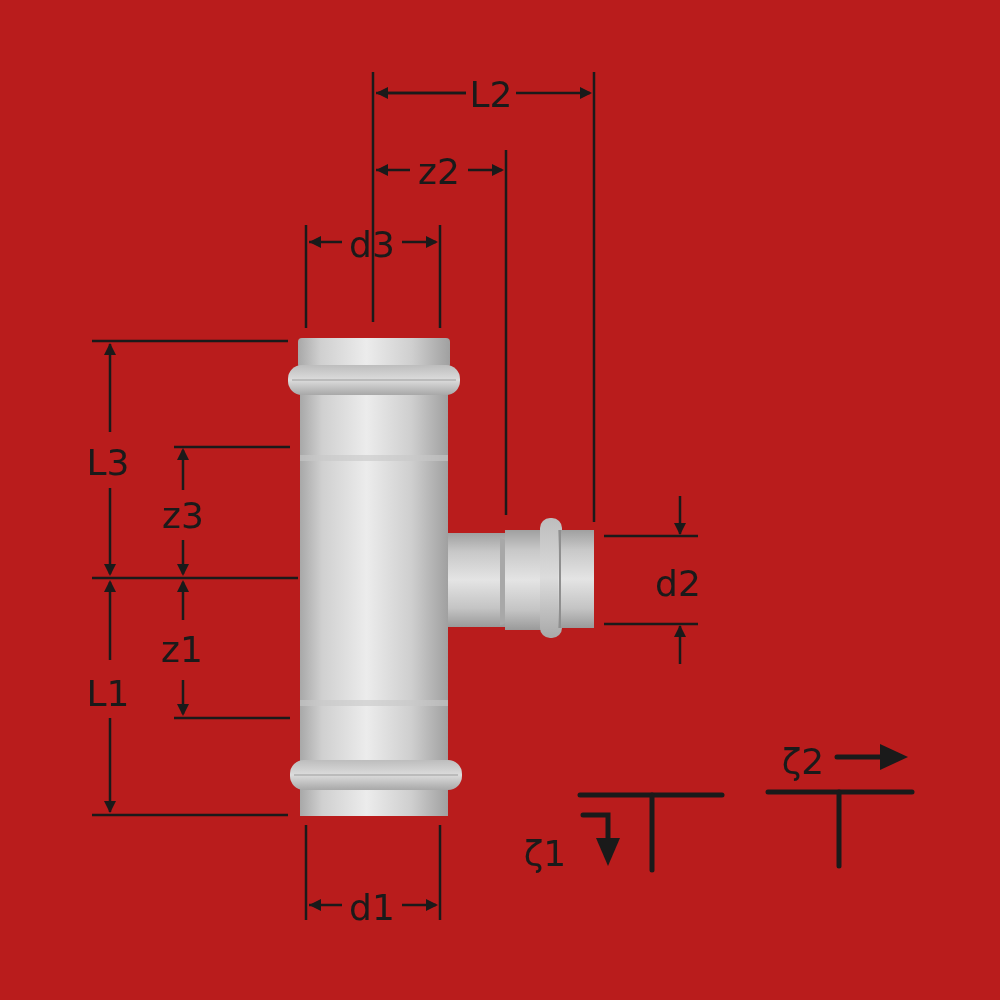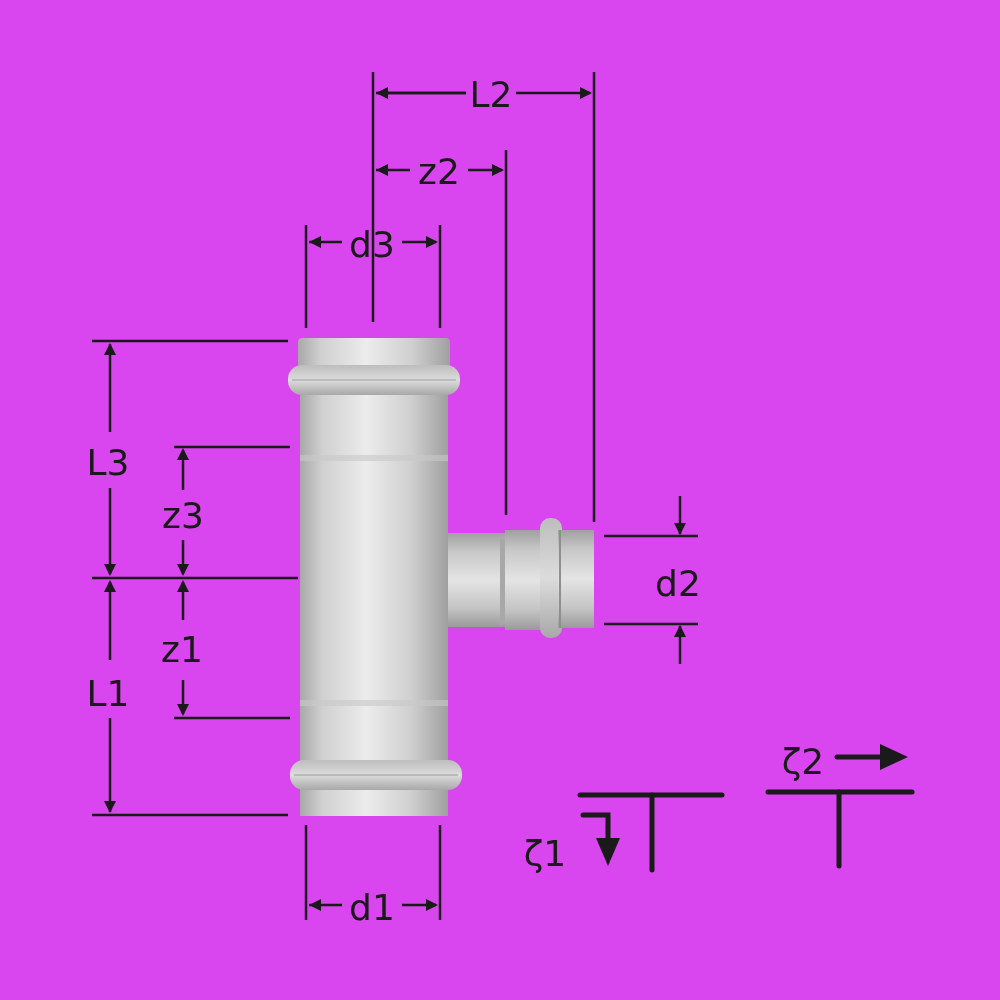--- a/index.html
+++ b/index.html
@@ -1,16 +1,16 @@
 <!DOCTYPE html>
 <html><head>
 <meta charset="utf-8">
 <style>
   html,body{margin:0;padding:0;background:#fff;}
-  #stage{position:relative;width:1000px;height:1000px;background:#d946ef;overflow:hidden;}
+  #stage{position:relative;width:1000px;height:1000px;background:#b91c1c;overflow:hidden;}
   svg{position:absolute;left:0;top:0;}
   .lbl{font-family:"DejaVu Sans",sans-serif;font-size:36px;fill:#1a1a1a;}
   .ln{stroke:#1a1a1a;stroke-width:2.5;fill:none;}
   .thick{stroke:#1a1a1a;stroke-width:5;stroke-linecap:round;fill:none;}
 </style>
 </head>
 <body>
 
 <div id="stage">
 <svg width="1000" height="1000" viewBox="0 0 1000 1000">

